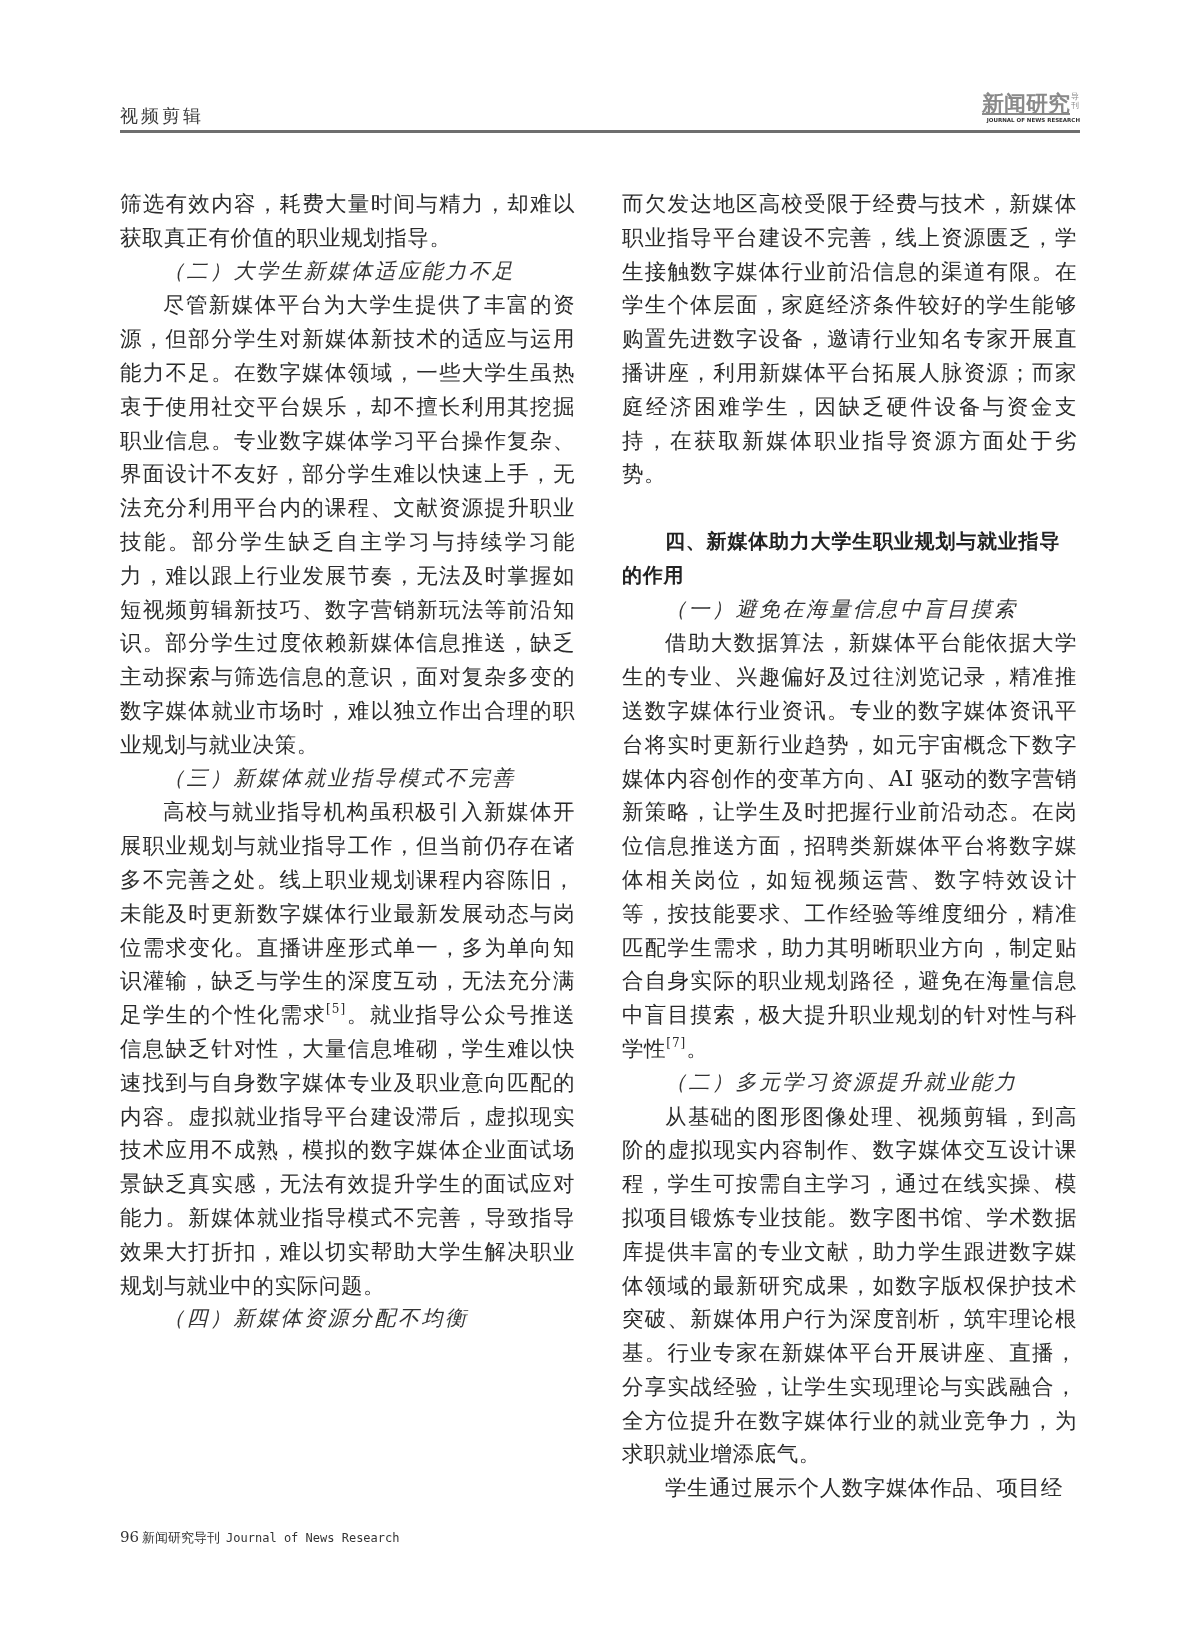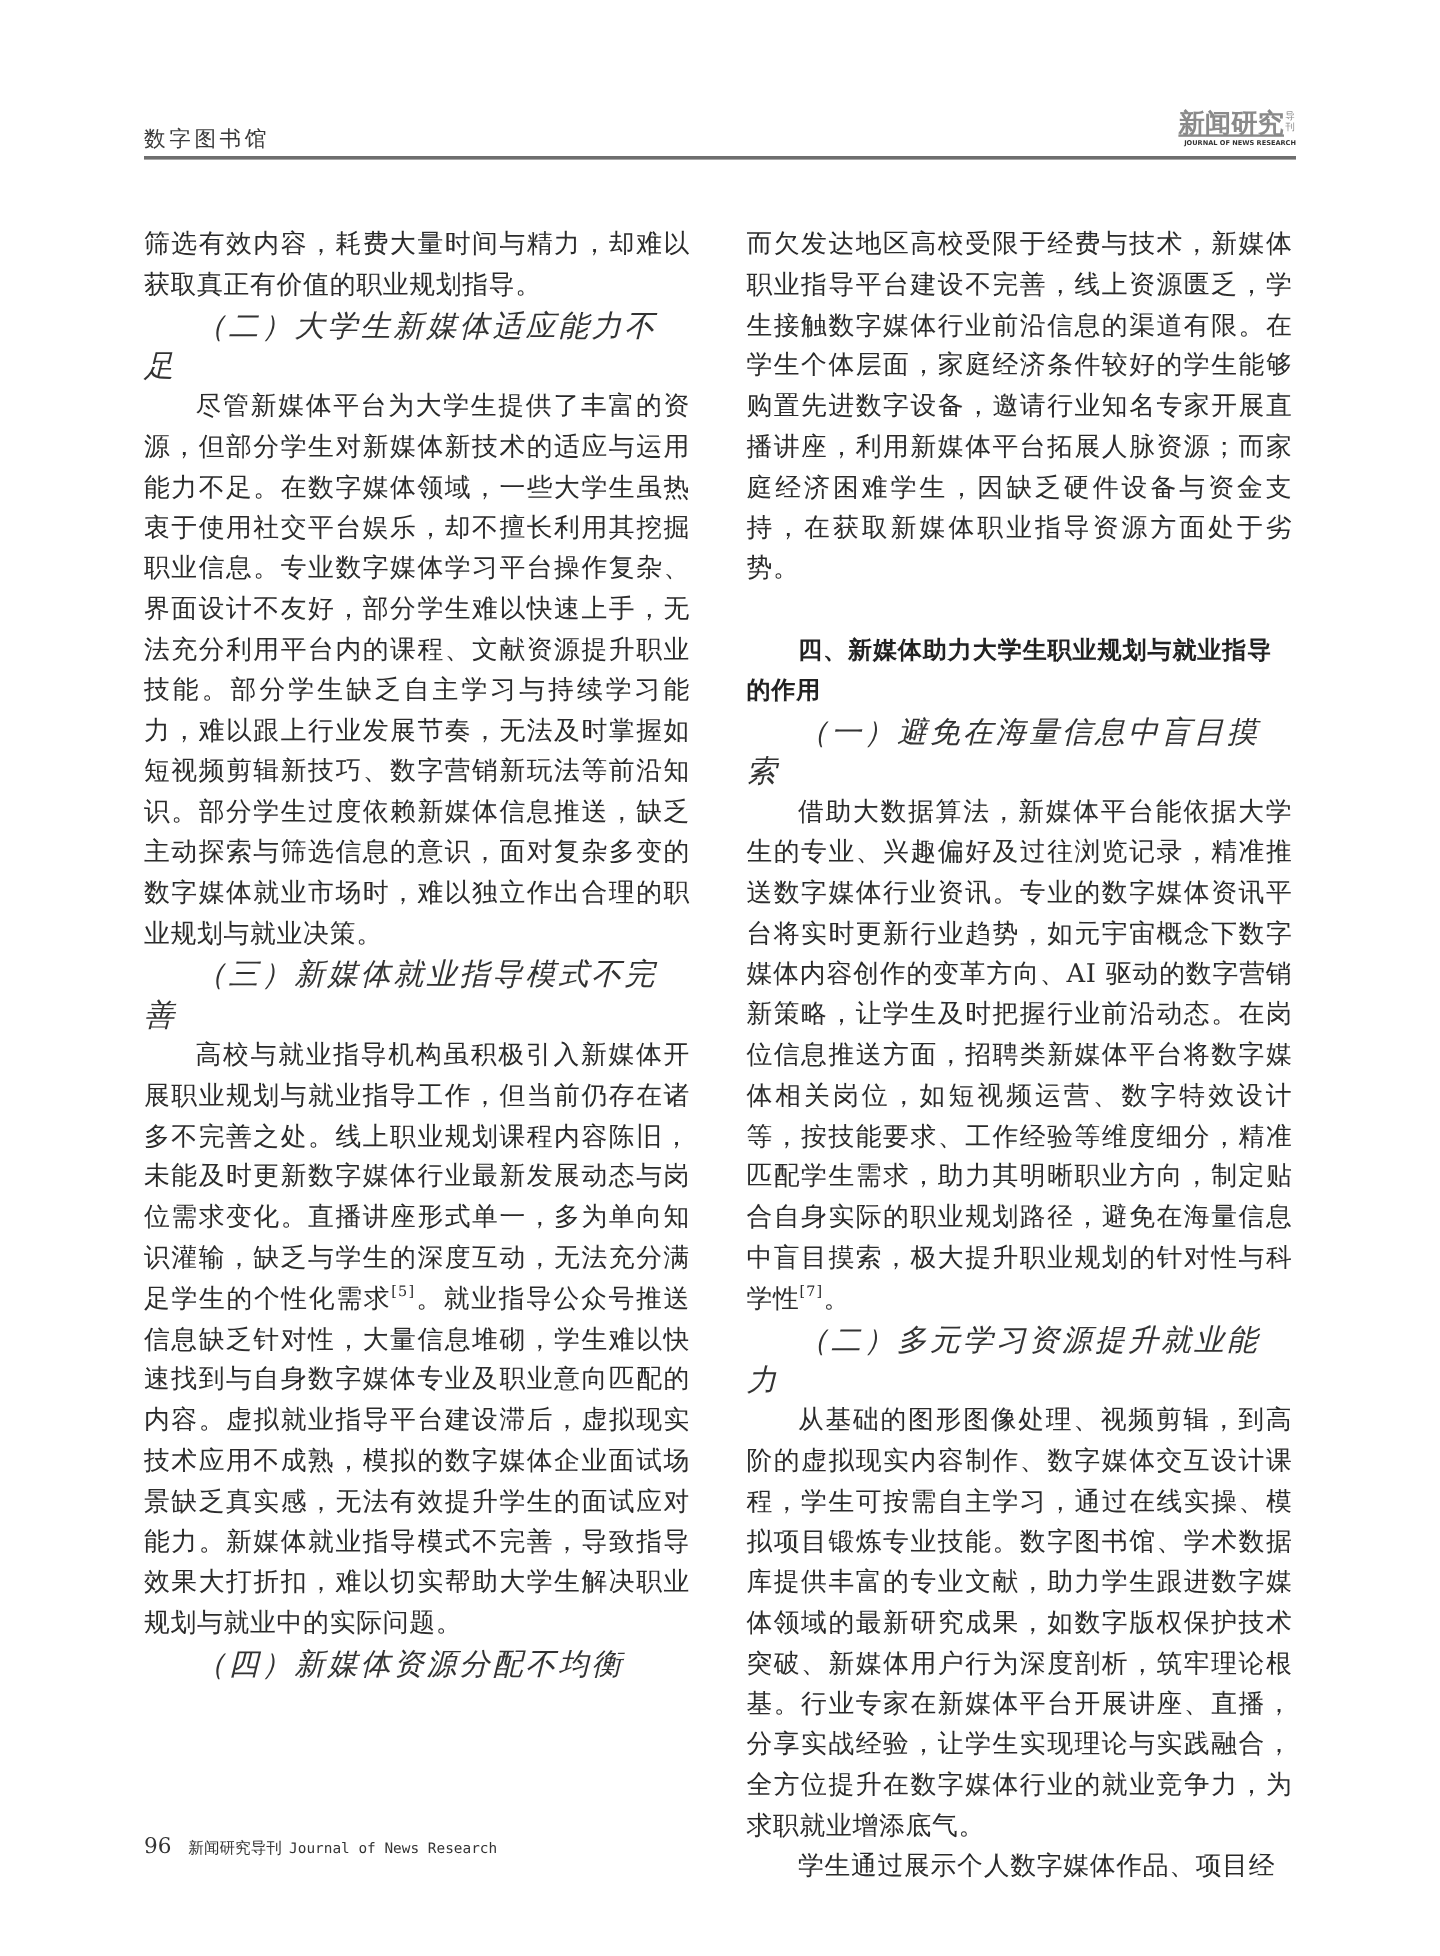--- a/index.html
+++ b/index.html
@@ -11,35 +11,35 @@
   .logo-main { font-family: "DejaVu Sans", sans-serif; font-size: 22px; font-weight: bold; color: #8a8a8a; letter-spacing: 0px; line-height: 24px; text-decoration: underline; }
   .logo-side { display: inline-block; font-size: 8px; line-height: 9px; vertical-align: top; color: #8a8a8a; width: 10px; text-align: center; }
   .logo-sub { font-family: "DejaVu Sans", sans-serif; font-size: 5.5px; font-weight: bold; color: #333; letter-spacing: 0px; margin-top: 1px; }
   .header-rule { position: absolute; left: 0; top: 38px; width: 960px; height: 3px; background: #6e6e6e; }
 
   .col { position: absolute; top: 187px; width: 455px; }
   .col-left { left: 120px; }
   .col-right { left: 622px; }
   .p { font-size: 21.5px; line-height: 33.8px; margin: 0; text-align: justify; text-align-last: left; letter-spacing: 0.6px; }
   .indent { text-indent: 43px; }
-  .sub { font-size: 25px; line-height: 33.8px; margin: 0; text-indent: 43px; font-style: italic; letter-spacing: 2.5px; color: #333; }
+  .sub { font-size: 21px; line-height: 33.8px; margin: 0; text-indent: 43px; font-style: italic; letter-spacing: 2.5px; color: #333; }
   .sec { font-family: "DejaVu Sans", sans-serif; font-weight: bold; font-size: 20px; line-height: 33.8px; margin: 0; text-indent: 43px; letter-spacing: 0.8px; color: #222; }
   .gap { height: 33.8px; }
   sup { font-size: 12px; vertical-align: 9px; line-height: 0; letter-spacing: 1px; }
 
   .footer { position: absolute; left: 120px; top: 1528px; font-size: 14px; color: #333; }
-  .footer .pg { font-family: "DejaVu Serif", serif; font-size: 18px; margin-right: 14px; }
+  .footer .pg { font-family: "DejaVu Serif", serif; font-size: 15px; margin-right: 3px; }
   .footer .jname { font-family: "DejaVu Sans", sans-serif; font-size: 13px; margin-right: 6px; }
   .footer .jen { font-family: "DejaVu Sans Mono", monospace; font-size: 12px; }
 </style>
 </head>
 <body>
 
 <div class="header">
-  <div class="header-left">数字图书馆</div>
+  <div class="header-left">视频剪辑</div>
   <div class="header-logo">
     <div>
       <span class="logo-main">新闻研究</span><span class="logo-side">导刊</span>
     </div>
     <div class="logo-sub">JOURNAL OF NEWS RESEARCH</div>
   </div>
   <div class="header-rule"></div>
 </div>
 
 <div class="col col-left">

